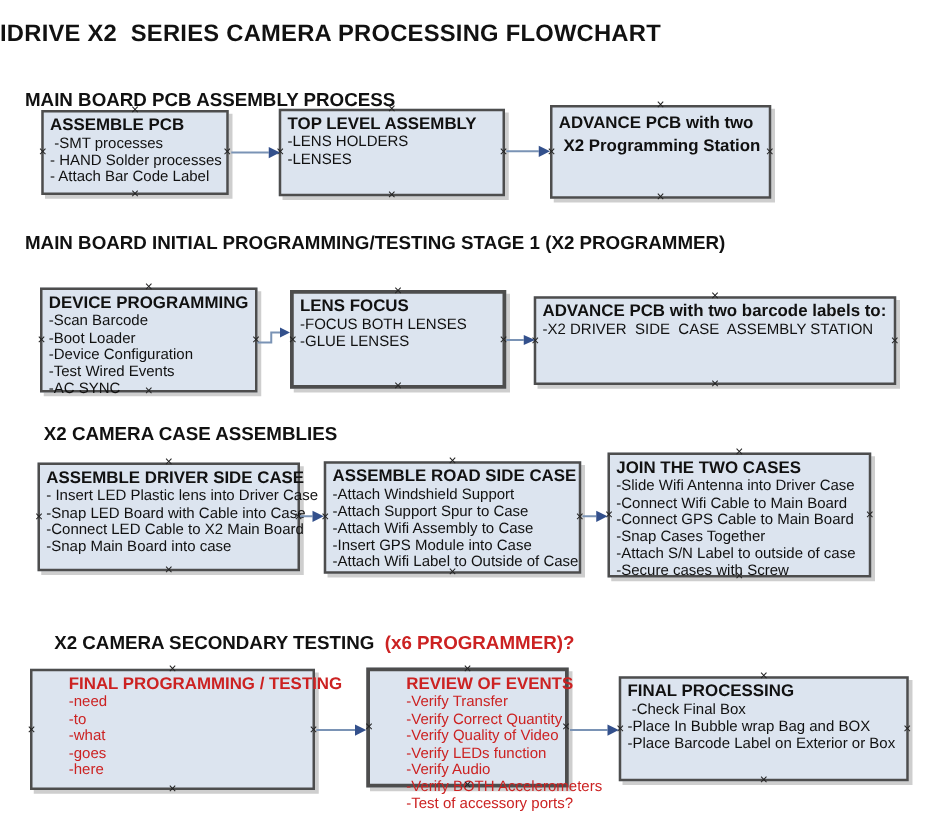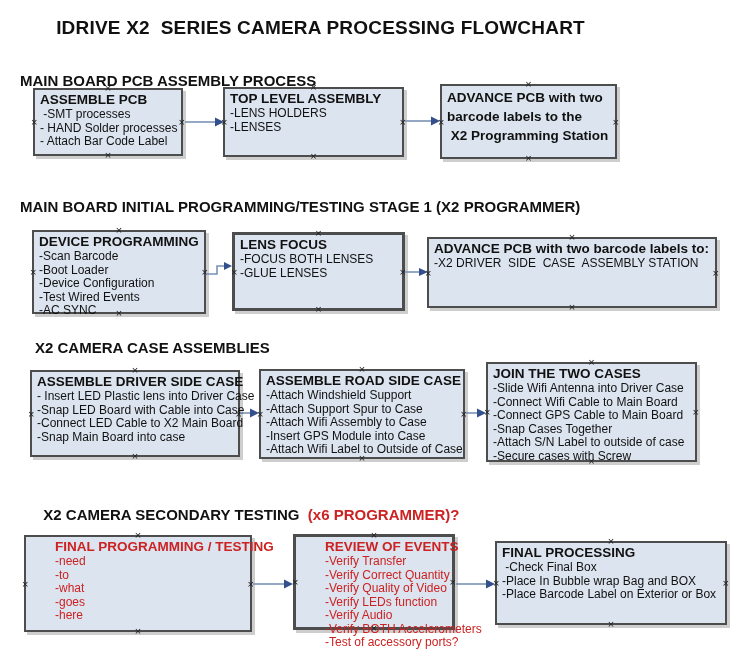--- a/index.html
+++ b/index.html
@@ -2,21 +2,21 @@
 <html style="--text: #111111; --red: #cc2222; --box-fill: #dce4ef; --box-border: #4d4d4d; --arrow-line: #7a93b5; --arrow-head: #33508c;"><head>
 <meta charset="utf-8">
 <style>
   html,body { margin:0; padding:0; }
   body {
     width:747px; height:662px; background:#ffffff; position:relative;
     font-family:"Liberation Sans", sans-serif; color:var(--text,#111);
     overflow:hidden;
   }
   .page-title {
-    position:absolute; top:17px; left:0; width:641px; text-align:center;
+    position:absolute; top:17px; left:0; width:641px; text-align:left;
     font-size:19px; font-weight:bold; white-space:pre; letter-spacing:0.2px;
   }
   .section-header {
     position:absolute; font-size:15px; font-weight:bold; white-space:pre;
   }
   .section-header .red-part { color:var(--red,#cc2222); white-space:pre; }
   .box {
     position:absolute; box-sizing:border-box;
     background:var(--box-fill,#dce4ef);
     border:2px solid var(--box-border,#4d4d4d);
@@ -66,34 +66,33 @@
   <span class="h hr">×</span>
   <div class="box-title">TOP LEVEL ASSEMBLY</div>
   <div class="item">-LENS HOLDERS</div>
   <div class="item">-LENSES</div>
 </div>
 
 <div class="box" style="left:440px; top:84px; width:177px; height:75px;">
   <span class="h hl">×</span>
   <span class="h hr">×</span>
   <div class="bold-line">ADVANCE PCB with two</div>
-  <div class="bold-line">barcode labels to the</div>
   <div class="bold-line"> X2 Programming Station</div>
 </div>
 
 <svg class="arrow" style="left:185px; top:115px;" width="40" height="14">
   <path d="M0 7 H30"></path>
     <polygon points="30,2.5 39,7 30,11.5"></polygon>
 </svg>
 <svg class="arrow" style="left:405px; top:114px;" width="36" height="14">
   <path d="M0 7 H26"></path>
     <polygon points="26,2.5 35,7 26,11.5"></polygon>
 </svg>
 
-<div class="section-header" style="left:20px; top:198px;">MAIN BOARD INITIAL PROGRAMMING/TESTING STAGE 1 (X2 PROGRAMMER)</div>
+<div class="section-header" style="left:20px; top:186px;">MAIN BOARD INITIAL PROGRAMMING/TESTING STAGE 1 (X2 PROGRAMMER)</div>
 
 <div class="box" style="left:32px; top:230px; width:174px; height:84px;">
   <span class="h hl">×</span>
   <span class="h hr">×</span>
   <div class="box-title">DEVICE PROGRAMMING</div>
   <div class="item">-Scan Barcode</div>
   <div class="item">-Boot Loader</div>
   <div class="item">-Device Configuration</div>
   <div class="item">-Test Wired Events</div>
   <div class="item">-AC SYNC</div>

